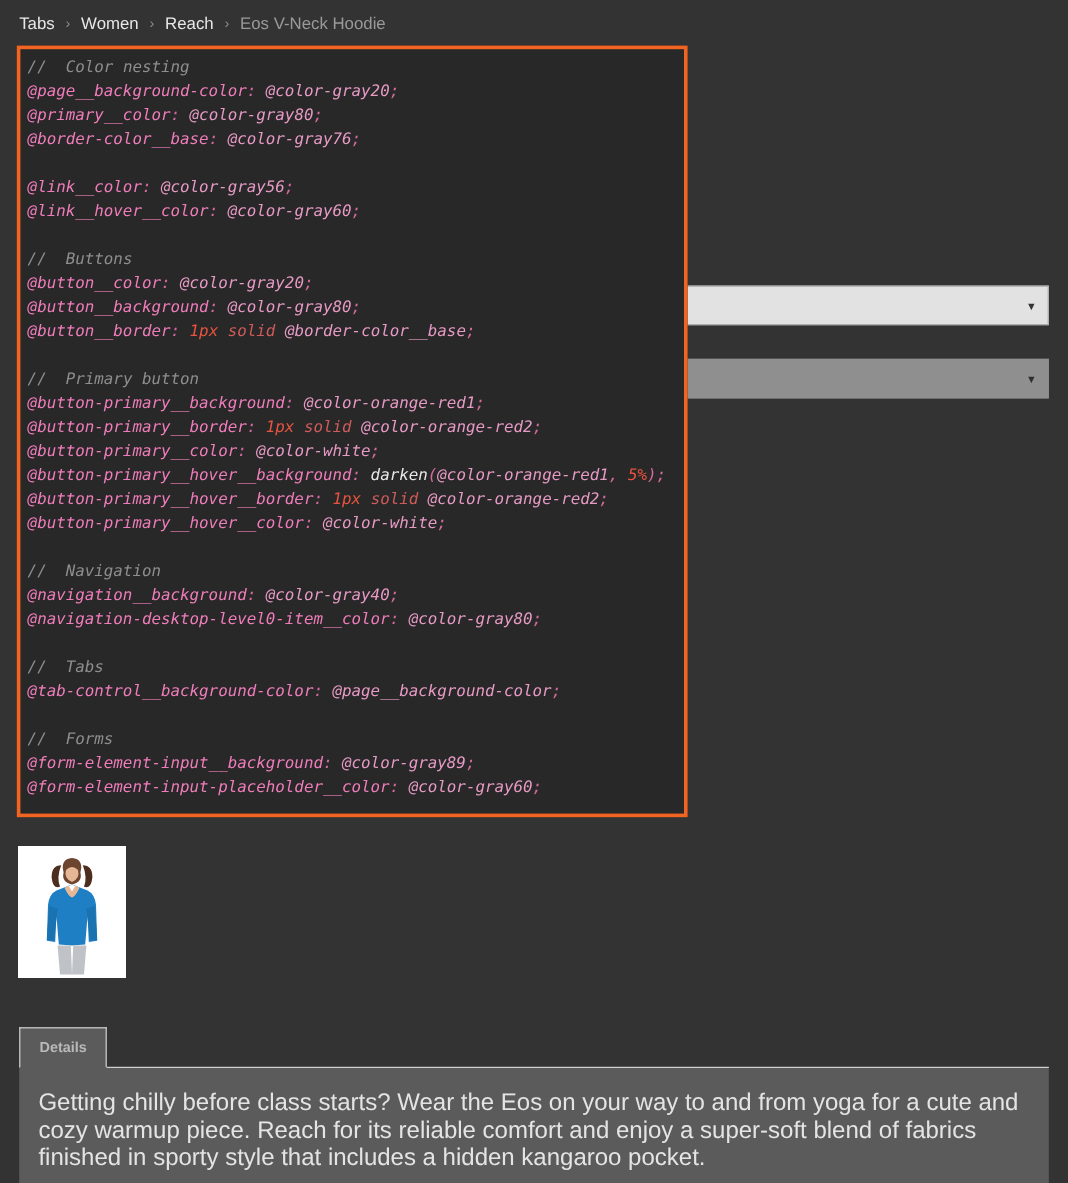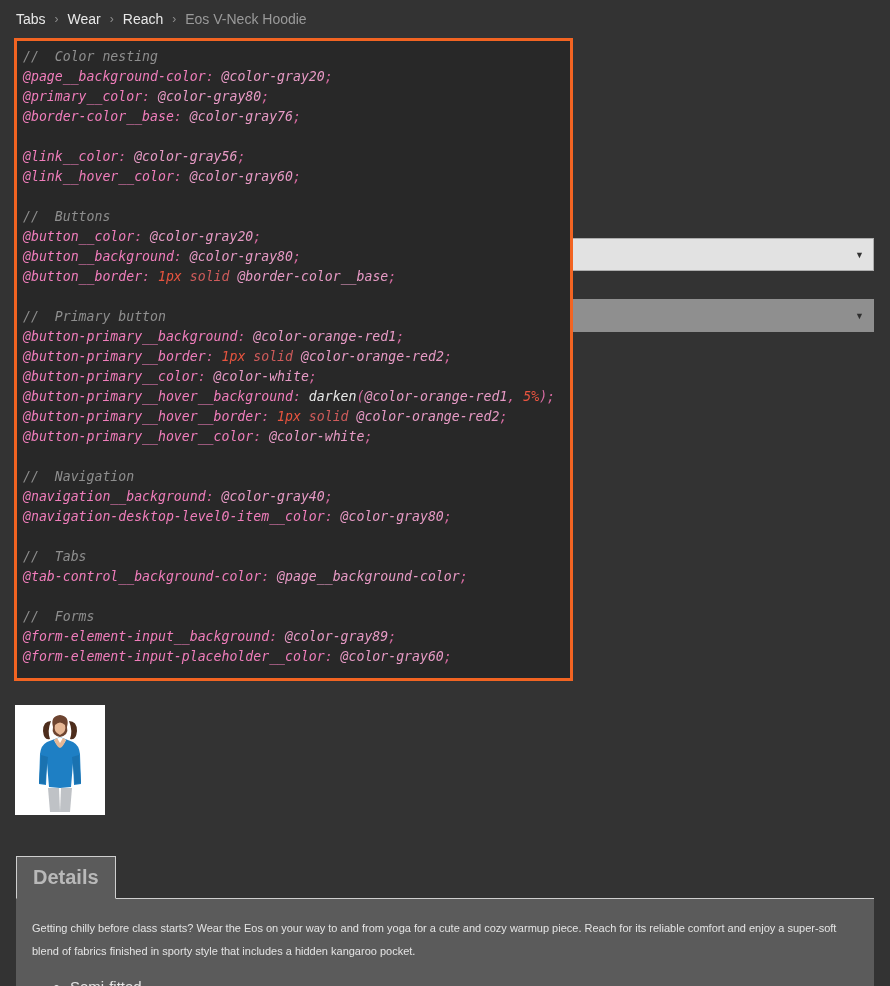--- a/index.html
+++ b/index.html
@@ -104,34 +104,34 @@
     position: absolute; left: 15px; top: 705px;
     width: 90px; height: 110px; background: #ffffff;
     overflow: hidden;
   }
   .thumb svg { display: block; }
 
   
   .tabs-wrap { position: absolute; left: 16px; top: 855px; width: 858px; }
   .tab-strip { display: flex; align-items: flex-end; gap: 2px; }
   .tab {
-    font-size: 20px; font-weight: bold; padding: 9px 16px;
+    font-size: 12px; font-weight: bold; padding: 9px 16px;
     border: 1px solid #cfcfcf; border-bottom: none; cursor: pointer;
     background: #333333; color: #f2f2f2; position: relative; top: 1px;
   }
   .tab.active {
     background: #5b5b5b; color: #b9b9b9; border-color: #cfcfcf;
     border-bottom: 1px solid #5b5b5b;
   }
   .tab-panel {
     background: #5b5b5b; border-top: 1px solid #cfcfcf;
     padding: 18px 16px 10px 16px; min-height: 106px;
   }
   .tab-panel p {
-    margin: 0 0 12px 0; font-size: 11px; line-height: 23px; color: #e4e4e4;
+    margin: 0 0 12px 0; font-size: 20px; line-height: 23px; color: #e4e4e4;
   }
   .tab-panel ul { margin: 0; padding-left: 38px; }
   .tab-panel li { font-size: 15px; line-height: 23px; color: #e4e4e4; }
 
   
   .code-overlay {
     position: absolute; left: 14px; top: 38px;
     width: 559px; height: 643px;
     background: #282828; border: 3px solid #f26422;
     padding: 6px 0 0 6px; overflow: hidden; font-style: italic;
@@ -150,21 +150,21 @@
   .fn  { color: #e8e8e8; }      
 </style>
 </head>
 <body>
 
 <div id="stage">
 
   <nav class="breadcrumb">
     <span class="crumb">Tabs</span>
     <span class="crumb-sep">›</span>
-    <span class="crumb">Wear</span>
+    <span class="crumb">Women</span>
     <span class="crumb-sep">›</span>
     <span class="crumb">Reach</span>
     <span class="crumb-sep">›</span>
     <span class="crumb current">Eos V-Neck Hoodie</span>
   </nav>
 
   <div class="product-info">
     <h1 class="product-title">Eos V-Neck Hoodie</h1>
 
     <div class="stock-row">

